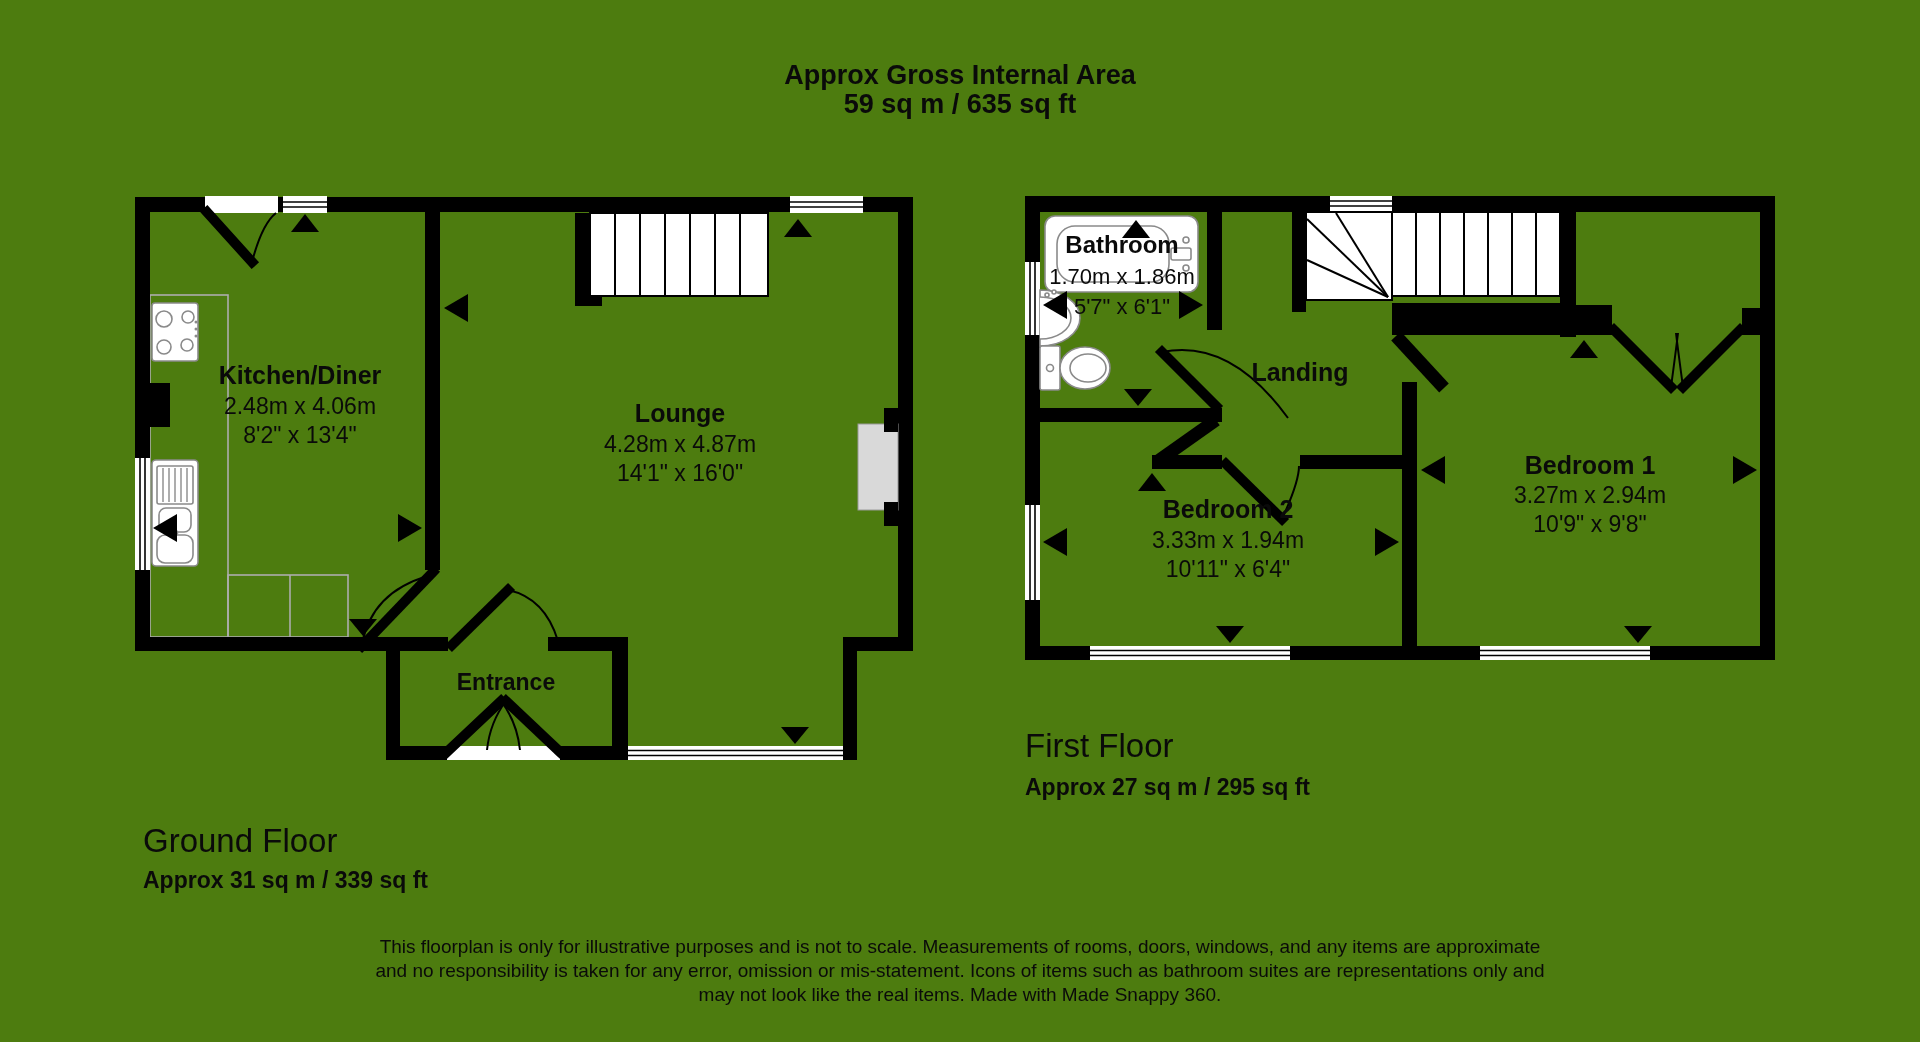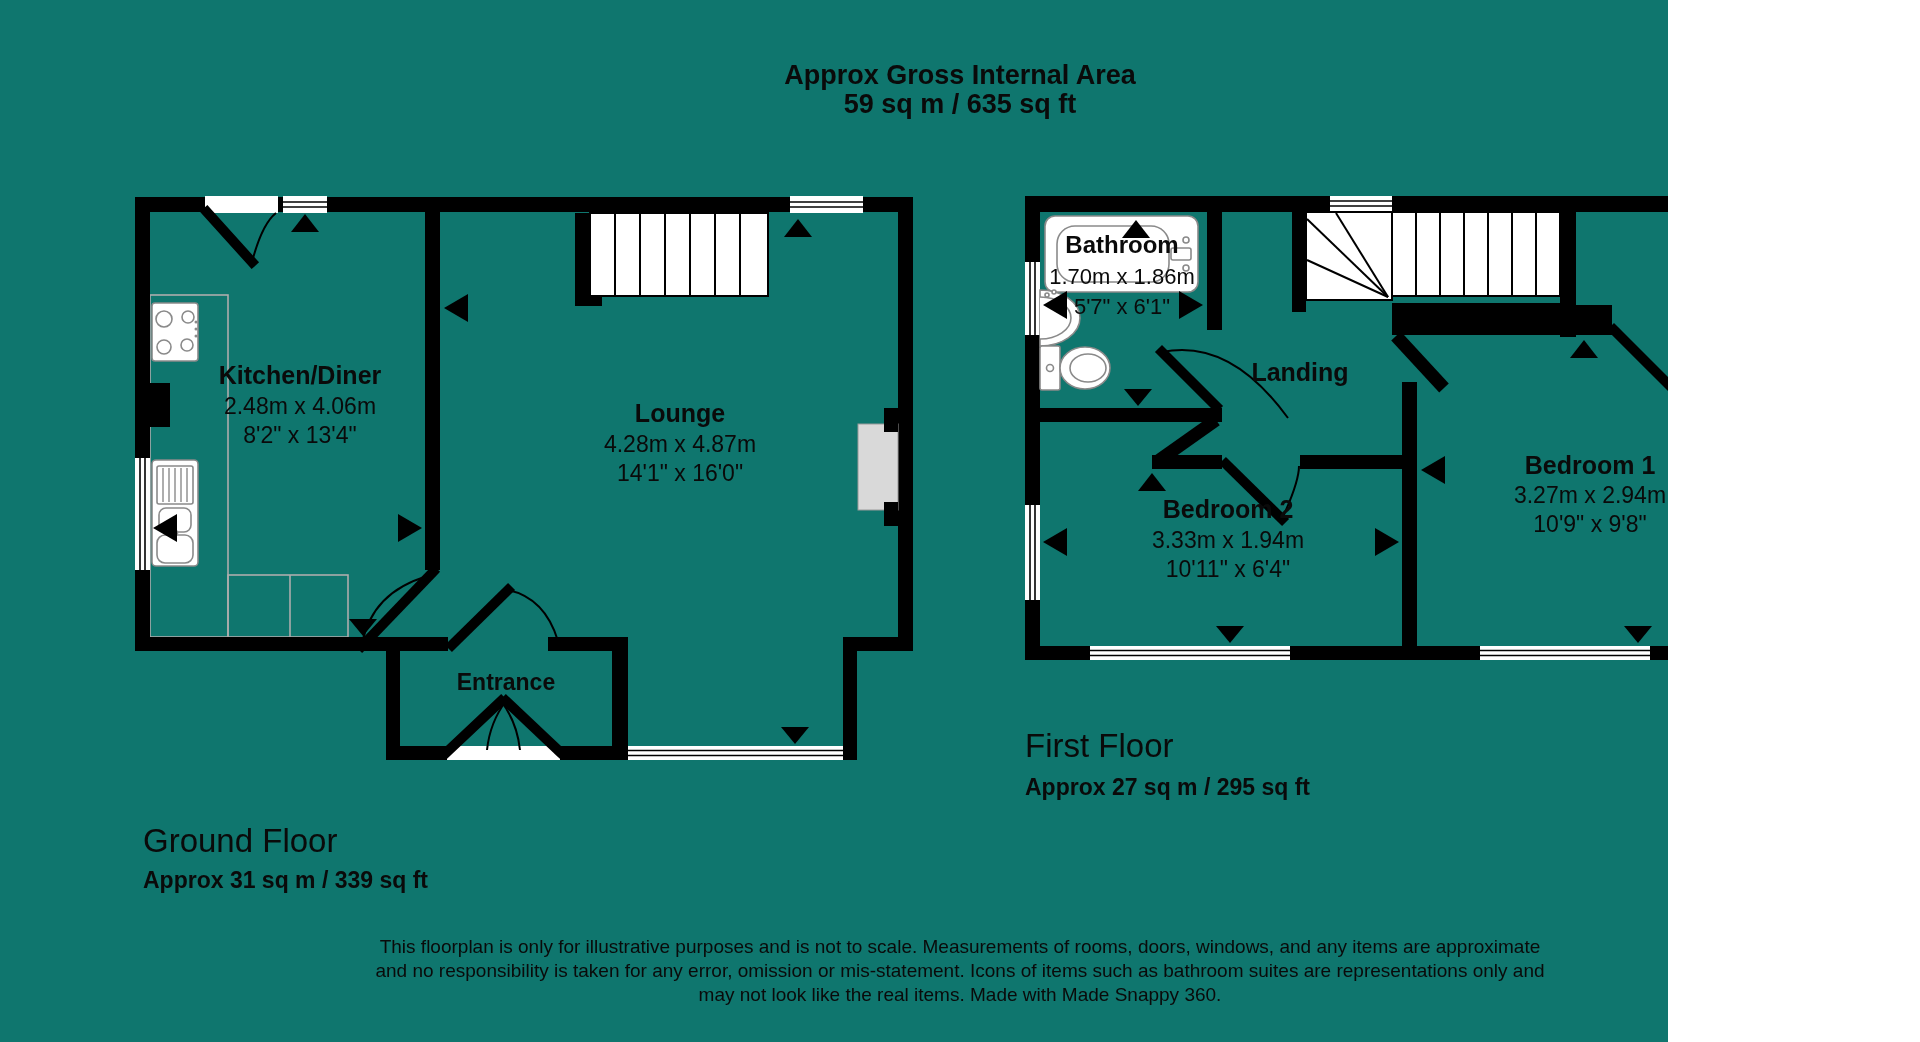--- a/index.html
+++ b/index.html
@@ -1,16 +1,16 @@
 <!DOCTYPE html>
 <html><head>
 <meta charset="utf-8">
 <style>
   html,body{margin:0;padding:0;background:#fff;}
-  .page{position:relative;width:1668px;height:1042px;background:#0f766e;overflow:hidden;}
+  .page{position:relative;width:1920px;height:1042px;background:#4d7c0f;overflow:hidden;}
   svg{position:absolute;inset:0;}
   svg text{font-family:"Liberation Sans", sans-serif;fill:#0a0a0a;}
   .title-line{font-weight:bold;font-size:27px;text-anchor:middle;}
   .room-name{font-weight:bold;font-size:25px;text-anchor:middle;}
   .room-dim{font-size:23px;text-anchor:middle;}
   .floor-label{font-size:33px;text-anchor:start;}
   .floor-area{font-size:23px;font-weight:bold;text-anchor:start;}
   .disclaimer-line{font-size:19px;text-anchor:middle;}
   .wall{fill:#000;}
   .win{fill:#fff;}

